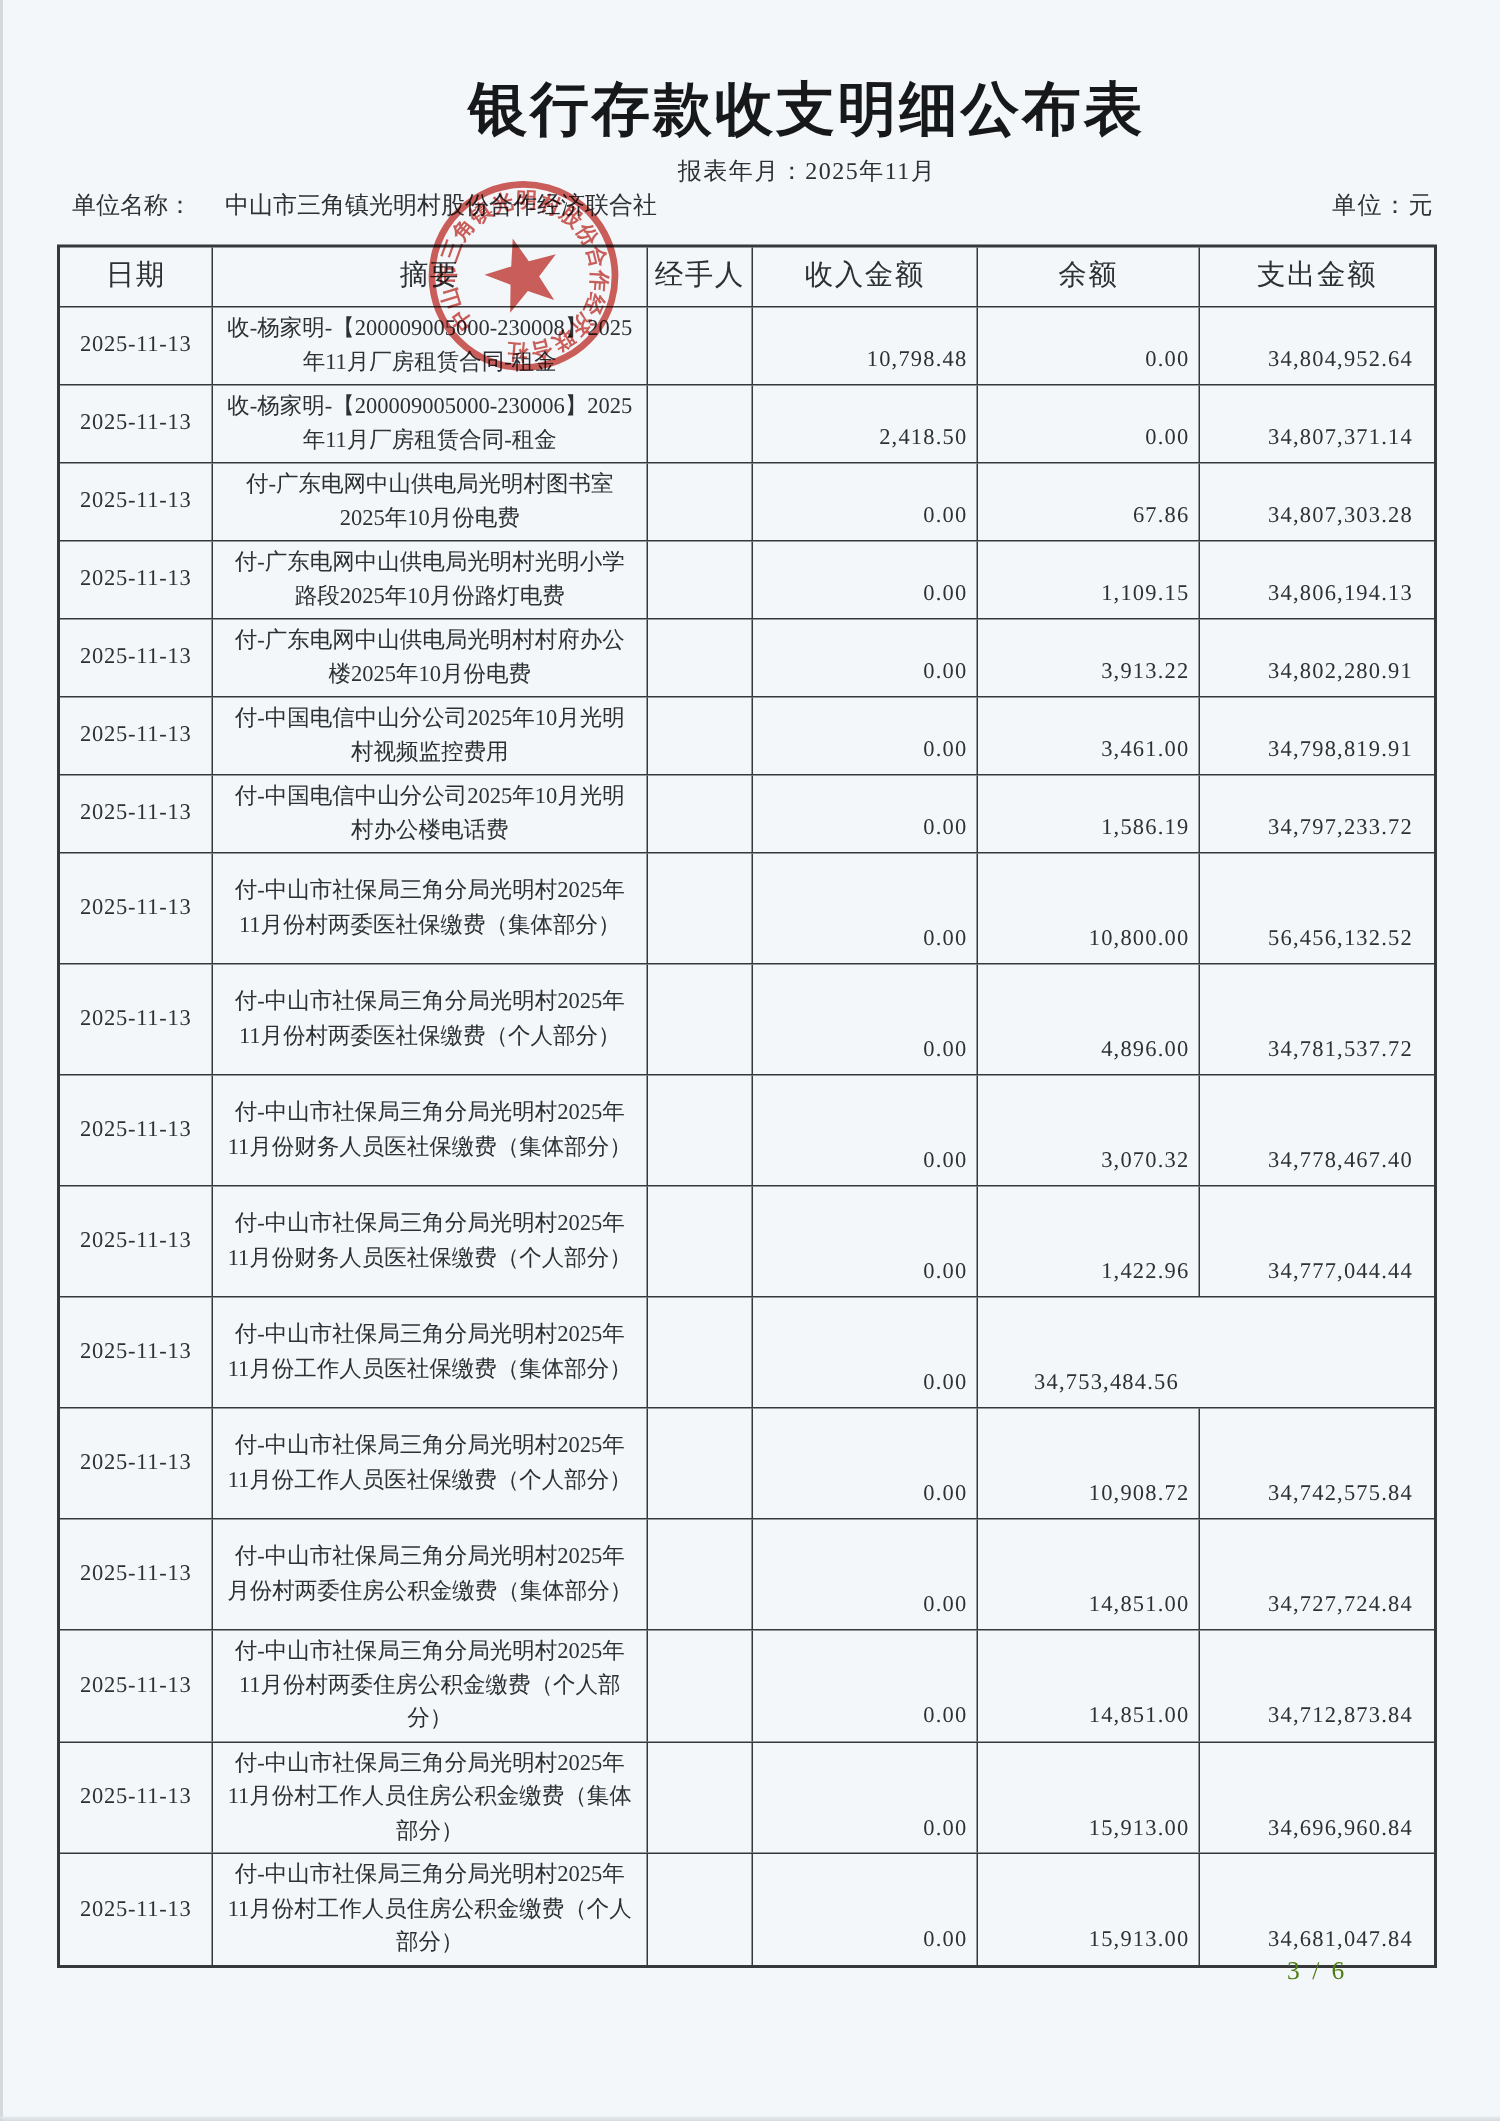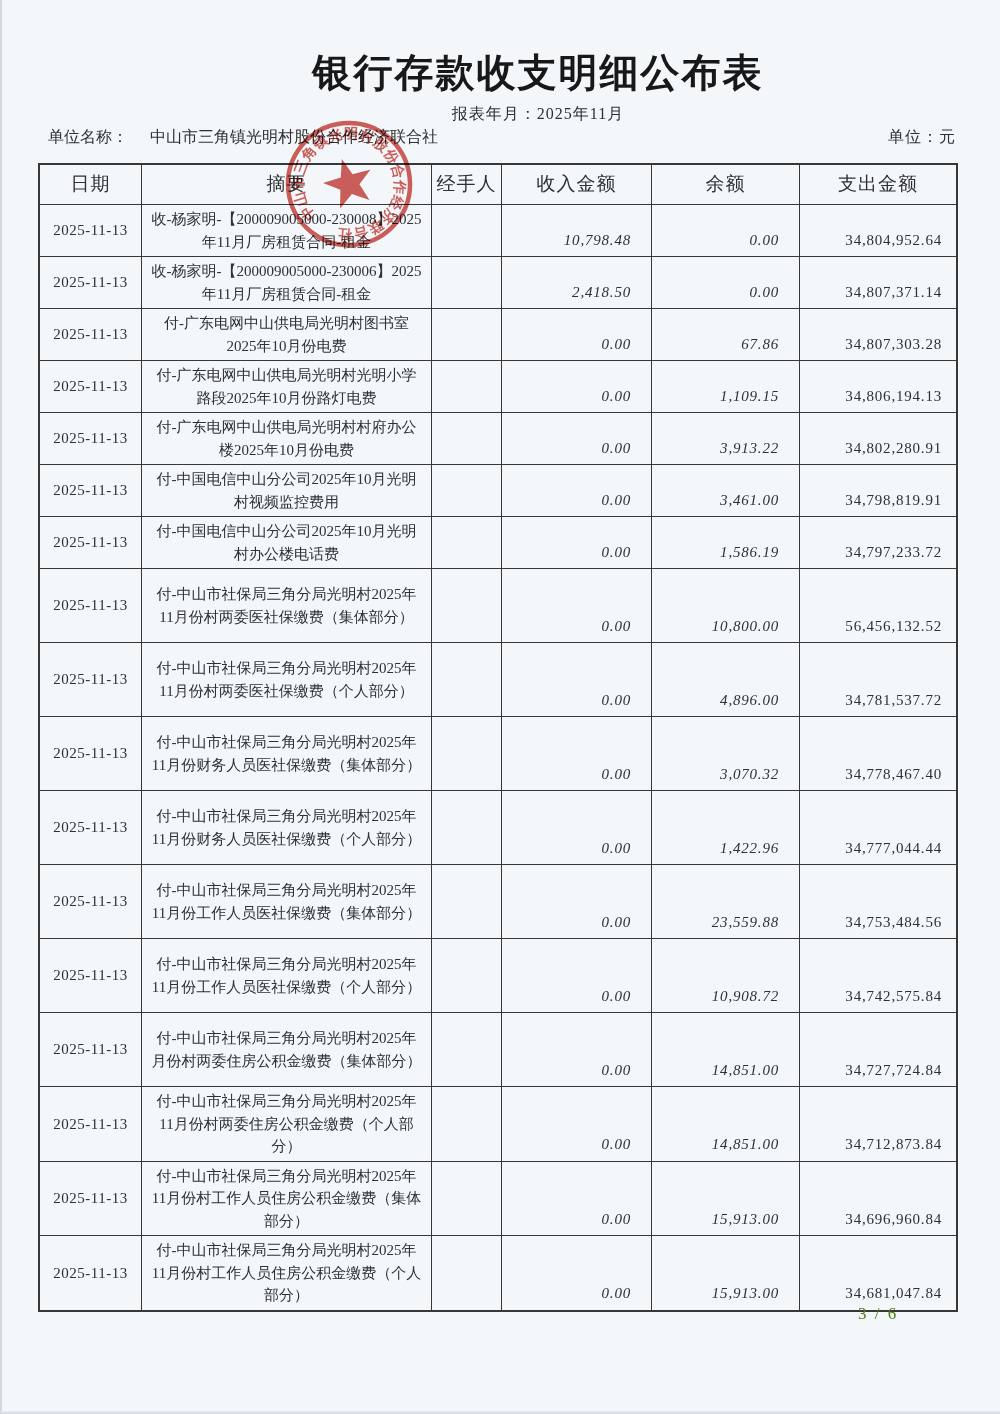--- a/index.html
+++ b/index.html
@@ -47,21 +47,21 @@
   }
   .cell:last-child{border-right:none;}
   .head-row{min-height:39px;}
   .head-row .cell{align-items:center;justify-content:center;font-size:19px;letter-spacing:1px;}
   .h2{min-height:50px;}
   .h3{min-height:73px;}
   .c-date{align-items:center;justify-content:center;letter-spacing:.5px;}
   .c-summary{align-items:center;justify-content:flex-start;text-align:center;
     padding:3px 8px 3px 8px;}
   .c-handler{align-items:center;justify-content:center;}
-  .c-amount{align-items:flex-end;justify-content:flex-end;padding:0 20px 5px 0;letter-spacing:.8px;font-style:italic;}
+  .c-amount{align-items:flex-end;justify-content:flex-end;padding:0 6px 5px 0;letter-spacing:.8px;}
   .c-balance{align-items:flex-end;justify-content:flex-end;padding:0 14px 5px 0;letter-spacing:.8px;}
 
   .footer{
     position:absolute;top:1304px;left:858px;font-size:17px;letter-spacing:2px;color:#4d7c0f;
   }
 
   .stamp{
     position:absolute;left:272px;top:107px;width:154px;height:154px;
     mix-blend-mode:multiply;opacity:.88;
     transform:rotate(-6deg);
@@ -185,21 +185,20 @@
           <div class="cell c-handler"></div>
           <div class="cell c-amount">0.00</div>
           <div class="cell c-amount">1,422.96</div>
           <div class="cell c-balance">34,777,044.44</div>
         </div>
         <div class="trow h3">
           <div class="cell c-date">2025-11-13</div>
           <div class="cell c-summary">付-中山市社保局三角分局光明村2025年11月份工作人员医社保缴费（集体部分）</div>
           <div class="cell c-handler"></div>
           <div class="cell c-amount">0.00</div>
-          <div class="cell c-amount">23,559.88</div>
           <div class="cell c-balance">34,753,484.56</div>
         </div>
         <div class="trow h3">
           <div class="cell c-date">2025-11-13</div>
           <div class="cell c-summary">付-中山市社保局三角分局光明村2025年11月份工作人员医社保缴费（个人部分）</div>
           <div class="cell c-handler"></div>
           <div class="cell c-amount">0.00</div>
           <div class="cell c-amount">10,908.72</div>
           <div class="cell c-balance">34,742,575.84</div>
         </div>

